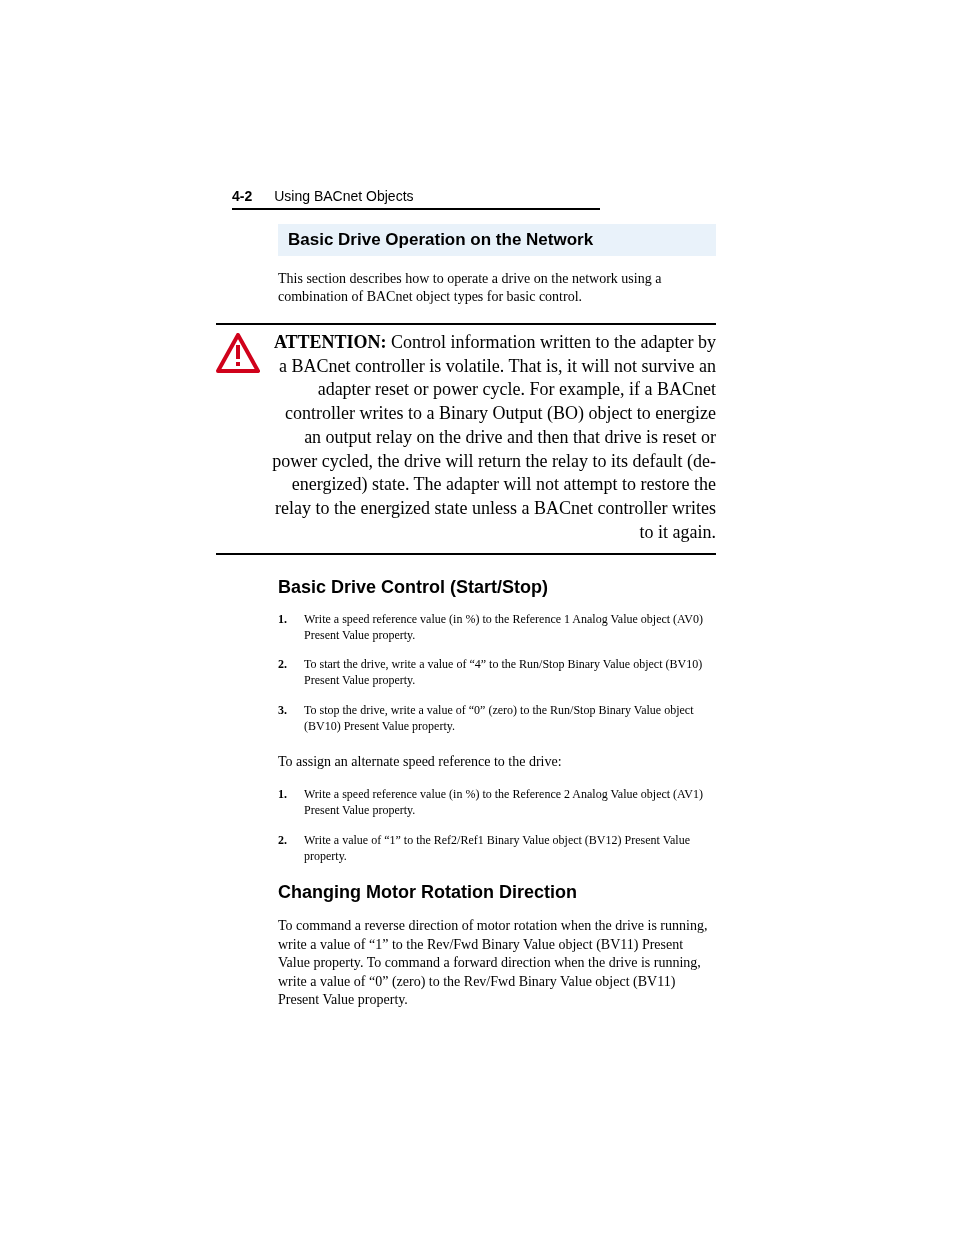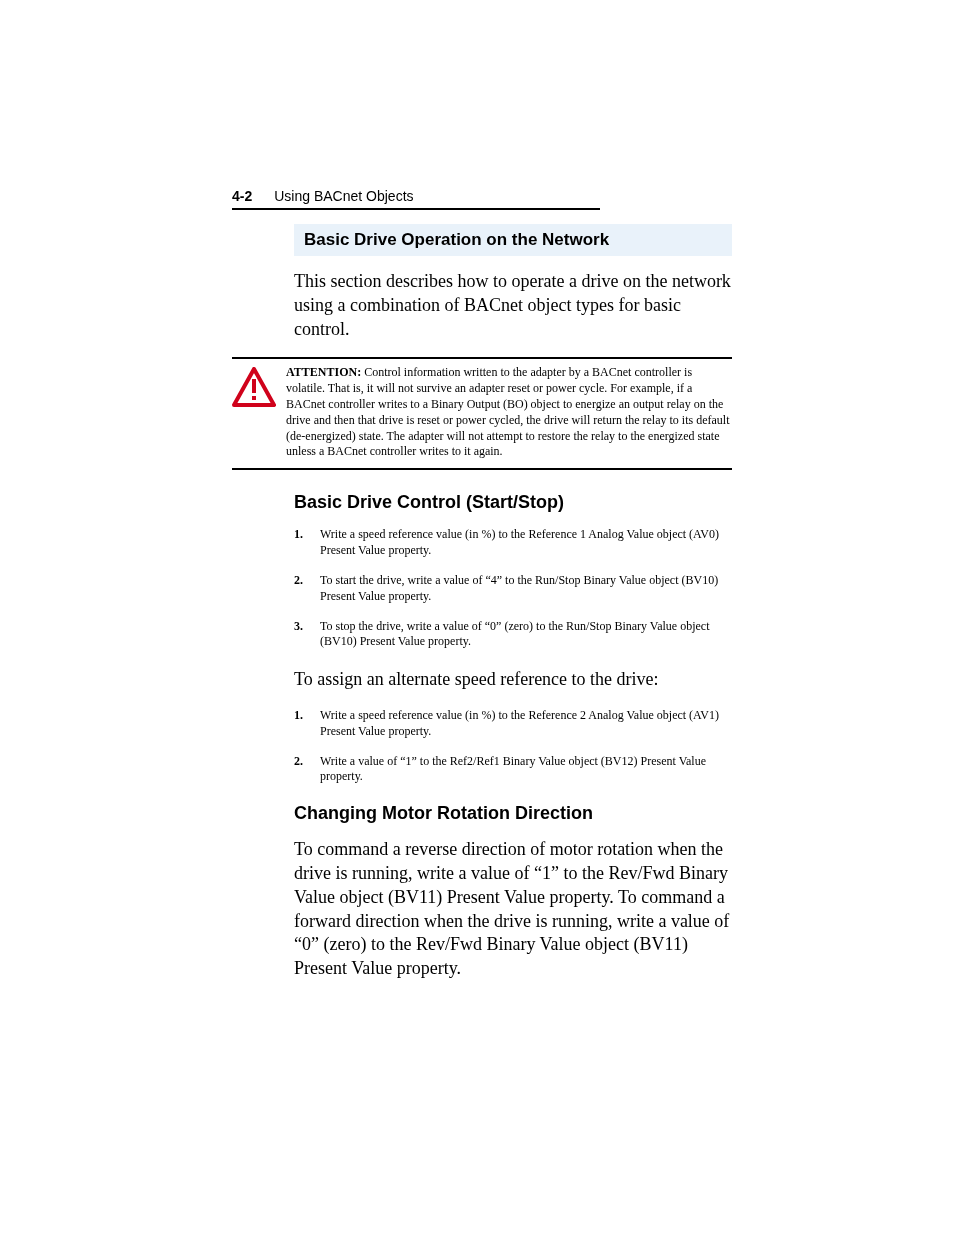--- a/index.html
+++ b/index.html
@@ -31,37 +31,37 @@
   }
   .header-rule {
     position: absolute;
     left: 232px;
     right: 220px;
     top: 208px;
     border-top: 2px solid #000;
   }
   .content {
     position: absolute;
-    left: 232px;
+    left: 216px;
     top: 224px;
     width: 500px;
   }
   .main-block {
     margin-left: 62px; 
   }
   .section-heading {
     background: #e9f2fa;
     padding: 6px 10px;
     font-family: Arial, Helvetica, sans-serif;
     font-weight: bold;
     font-size: 17px;
     margin-bottom: 14px;
   }
   p.body {
-    font-size: 18px;
+    font-size: 14px;
     line-height: 1.32;
     margin: 0 0 16px 0;
   }
   .attention-wrap {
     margin-left: 0;
     margin-top: 6px;
     margin-bottom: 22px;
   }
   .attention-rule {
     border-top: 2px solid #000;
@@ -71,22 +71,23 @@
     display: flex;
     align-items: flex-start;
     padding: 6px 0 8px 0;
   }
   .attention-icon {
     flex: 0 0 54px;
     padding-top: 2px;
   }
   .attention-text {
     flex: 1;
-    font-size: 12px;
+    font-size: 18px;
     line-height: 1.32;
+    text-align: right;
   }
   .attention-text b {
     font-weight: bold;
   }
   h3.sub {
     font-family: Arial, Helvetica, sans-serif;
     font-weight: bold;
     font-size: 18px;
     margin: 0 0 14px 0;
   }

